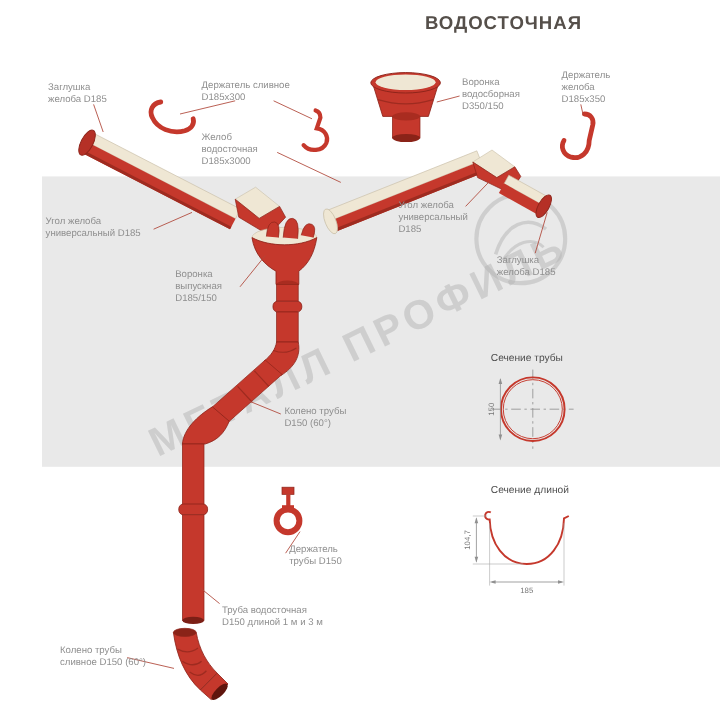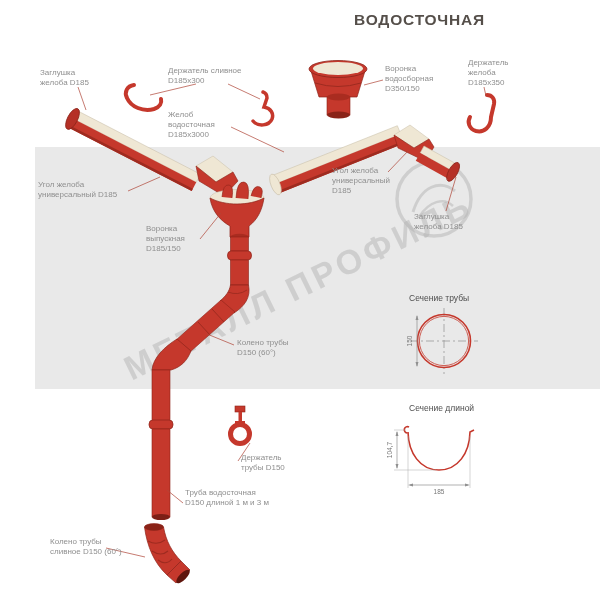--- a/index.html
+++ b/index.html
@@ -192,21 +192,21 @@
 D185</div>
   <div class="lbl" style="left:414px;top:212px">Заглушка
 желоба D185</div>
   <div class="lbl" style="left:146px;top:224px">Воронка
 выпускная
 D185/150</div>
   <div class="lbl" style="left:237px;top:338px">Колено трубы
 D150 (60°)</div>
   <div class="lbl" style="left:241px;top:453px">Держатель
 трубы D150</div>
-  <div class="lbl" style="left:185px;top:488px">Труба водосточная
+  <div class="lbl" style="left:185px;top:504px">Труба водосточная
 D150 длиной 1 м и 3 м</div>
   <div class="lbl" style="left:50px;top:537px">Колено трубы
 сливное D150 (60°)</div>
 
   <div class="sec-title" style="left:409px;top:293px">Сечение трубы</div>
   <div class="sec-title" style="left:409px;top:403px">Сечение длиной</div>
 
 </div>
 
 </body></html>

